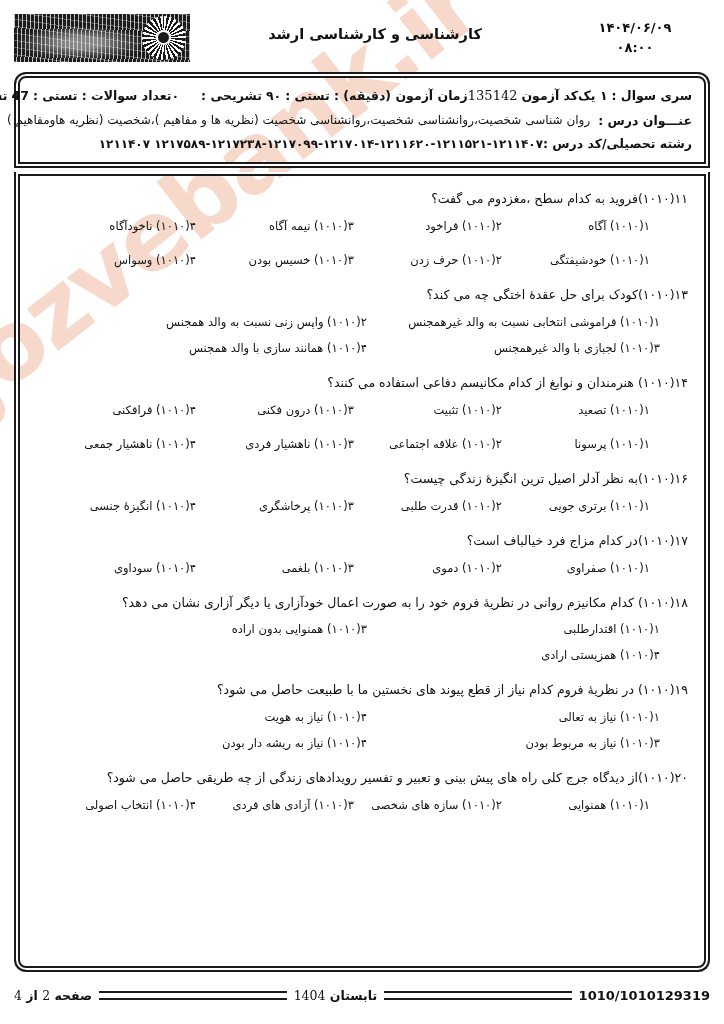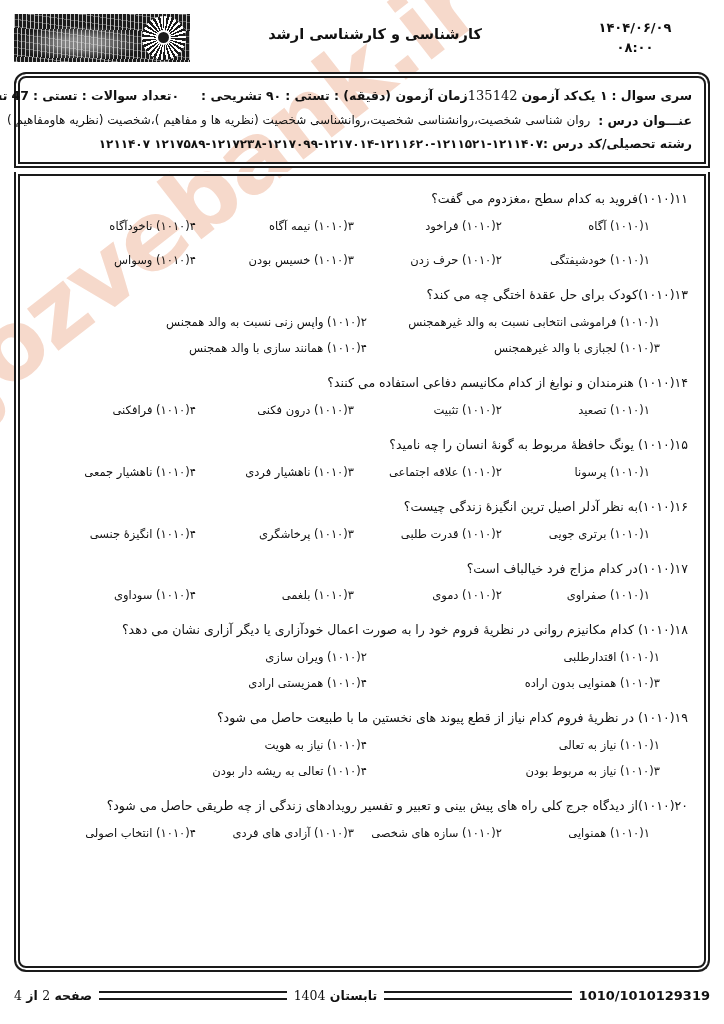--- a/index.html
+++ b/index.html
@@ -275,21 +275,20 @@
     <div class="q-block">
       <div class="q-text">۱۴(۱۰۱۰) هنرمندان و نوابغ از کدام مکانیسم دفاعی استفاده می کنند؟</div>
       <div class="opts-row">
         <div class="opt"><span class="num code">۱(۱۰۱۰)</span><span> تصعید</span></div>
         <div class="opt"><span class="num code">۲(۱۰۱۰)</span><span> تثبیت</span></div>
         <div class="opt"><span class="num code">۳(۱۰۱۰)</span><span> درون فکنی</span></div>
         <div class="opt"><span class="num code">۴(۱۰۱۰)</span><span> فرافکنی</span></div>
       </div>
     </div>
     <div class="q-block">
-      <div class="q-text">۱۵(۱۰۱۰) یونگ حافظۀ مربوط به گونۀ انسان را چه نامید؟</div>
       <div class="opts-row">
         <div class="opt"><span class="num code">۱(۱۰۱۰)</span><span> پرسونا</span></div>
         <div class="opt"><span class="num code">۲(۱۰۱۰)</span><span> علاقه اجتماعی</span></div>
         <div class="opt"><span class="num code">۳(۱۰۱۰)</span><span> ناهشیار فردی</span></div>
         <div class="opt"><span class="num code">۴(۱۰۱۰)</span><span> ناهشیار جمعی</span></div>
       </div>
     </div>
     <div class="q-block">
       <div class="q-text">۱۶(۱۰۱۰)به نظر آدلر اصیل ترین انگیزۀ زندگی چیست؟</div>
       <div class="opts-row">
@@ -305,32 +304,31 @@
         <div class="opt"><span class="num code">۱(۱۰۱۰)</span><span> صفراوی</span></div>
         <div class="opt"><span class="num code">۲(۱۰۱۰)</span><span> دموی</span></div>
         <div class="opt"><span class="num code">۳(۱۰۱۰)</span><span> بلغمی</span></div>
         <div class="opt"><span class="num code">۴(۱۰۱۰)</span><span> سوداوی</span></div>
       </div>
     </div>
     <div class="q-block">
       <div class="q-text">۱۸(۱۰۱۰) کدام مکانیزم روانی در نظریۀ فروم خود را به صورت اعمال خودآزاری یا دیگر آزاری نشان می دهد؟</div>
       <div class="opts-grid">
         <div class="opt"><span class="num code">۱(۱۰۱۰)</span><span> اقتدارطلبی</span></div>
-        <div class="opt"><span class="num code">۲(۱۰۱۰)</span><span> ویران سازی</span></div>
         <div class="opt"><span class="num code">۳(۱۰۱۰)</span><span> همنوایی بدون اراده</span></div>
         <div class="opt"><span class="num code">۴(۱۰۱۰)</span><span> همزیستی ارادی</span></div>
       </div>
     </div>
     <div class="q-block">
       <div class="q-text">۱۹(۱۰۱۰) در نظریۀ فروم کدام نیاز از قطع پیوند های نخستین ما با طبیعت حاصل می شود؟</div>
       <div class="opts-grid">
         <div class="opt"><span class="num code">۱(۱۰۱۰)</span><span> نیاز به تعالی</span></div>
         <div class="opt"><span class="num code">۴(۱۰۱۰)</span><span> نیاز به هویت</span></div>
         <div class="opt"><span class="num code">۳(۱۰۱۰)</span><span> نیاز به مربوط بودن</span></div>
-        <div class="opt"><span class="num code">۴(۱۰۱۰)</span><span> تعالی به ریشه دار بودن</span></div>
+        <div class="opt"><span class="num code">۴(۱۰۱۰)</span><span> نیاز به ریشه دار بودن</span></div>
       </div>
     </div>
     <div class="q-block">
       <div class="q-text">۲۰(۱۰۱۰)از دیدگاه جرج کلی راه های پیش بینی و تعبیر و تفسیر رویدادهای زندگی از چه طریقی حاصل می شود؟</div>
       <div class="opts-row">
         <div class="opt"><span class="num code">۱(۱۰۱۰)</span><span> همنوایی</span></div>
         <div class="opt"><span class="num code">۲(۱۰۱۰)</span><span> سازه های شخصی</span></div>
         <div class="opt"><span class="num code">۳(۱۰۱۰)</span><span> آزادی های فردی</span></div>
         <div class="opt"><span class="num code">۴(۱۰۱۰)</span><span> انتخاب اصولی</span></div>
       </div>

